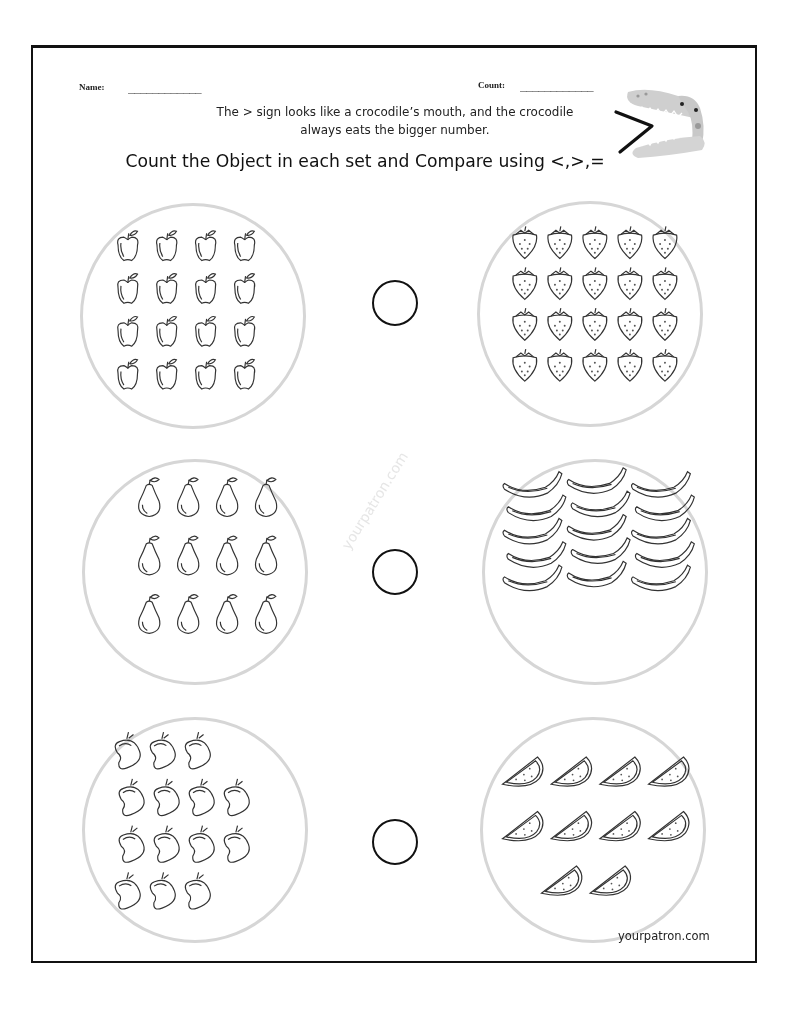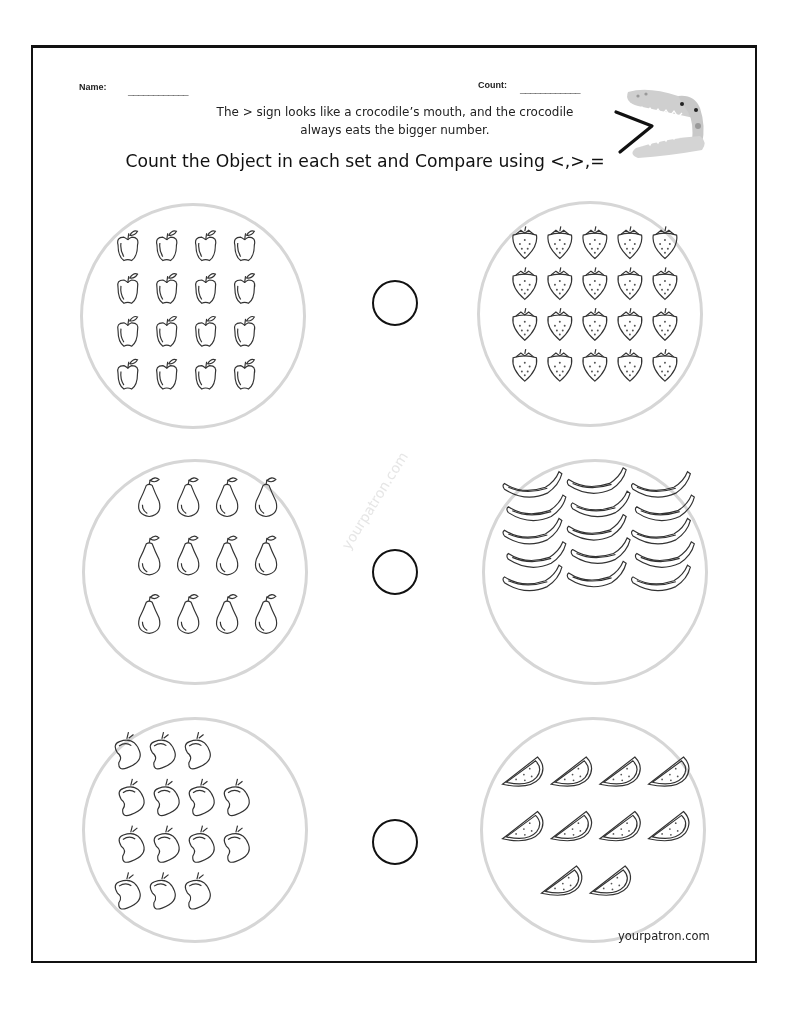--- a/index.html
+++ b/index.html
@@ -1,19 +1,19 @@
 <!DOCTYPE html>
 <html><head>
 <meta charset="utf-8">
 <style>
   html,body{margin:0;padding:0;background:#fff;}
   body{width:791px;height:1024px;position:relative;overflow:hidden;font-family:"Liberation Sans",sans-serif;color:#222;}
   .page-border{position:absolute;left:31px;top:45px;width:726px;height:918px;border:2.5px solid #111;border-top-width:3px;box-sizing:border-box;}
-  .label-small{position:absolute;font-family:Liberation Sans, sans-serif;font-size:9px;font-weight:bold;color:#222;text-align:center;}
-  .dash-line{position:absolute;font-family:Liberation Serif, serif;font-size:11px;letter-spacing:-0.5px;color:#333;}
+  .label-small{position:absolute;font-family:Liberation Serif, serif;font-size:9px;font-weight:bold;color:#222;text-align:center;}
+  .dash-line{position:absolute;font-family:Liberation Mono, monospace;font-size:11px;letter-spacing:-0.5px;color:#333;}
   .hint{position:absolute;left:170px;width:450px;top:103px;text-align:center;font-family:"DejaVu Sans",sans-serif;font-size:13px;line-height:18px;color:#222;transform:scaleX(0.92);transform-origin:center;}
   .title{position:absolute;left:100px;width:530px;top:150px;text-align:center;font-family:"DejaVu Sans",sans-serif;font-size:18.5px;color:#111;white-space:nowrap;transform:scaleX(0.93);transform-origin:center;}
   .croc{position:absolute;left:608px;top:82px;width:104px;height:82px;}
   .set-circle{position:absolute;width:226px;height:226px;border-radius:50%;border:3px solid #d6d6d6;box-sizing:border-box;background:#fff;}
   .set-svg{position:absolute;left:0;top:0;width:100%;height:100%;overflow:visible;}
   .compare-circle{position:absolute;width:46px;height:46px;border-radius:50%;border:2px solid #111;box-sizing:border-box;background:#fff;cursor:pointer;}
   .watermark{position:absolute;left:345px;top:540px;font-family:"DejaVu Sans",sans-serif;font-size:14px;color:#e6e6e6;transform:rotate(-58deg);transform-origin:left center;white-space:nowrap;}
   .footer{position:absolute;left:618px;top:929px;font-family:"DejaVu Sans",sans-serif;font-size:11.5px;color:#222;}
 </style>
 </head>

